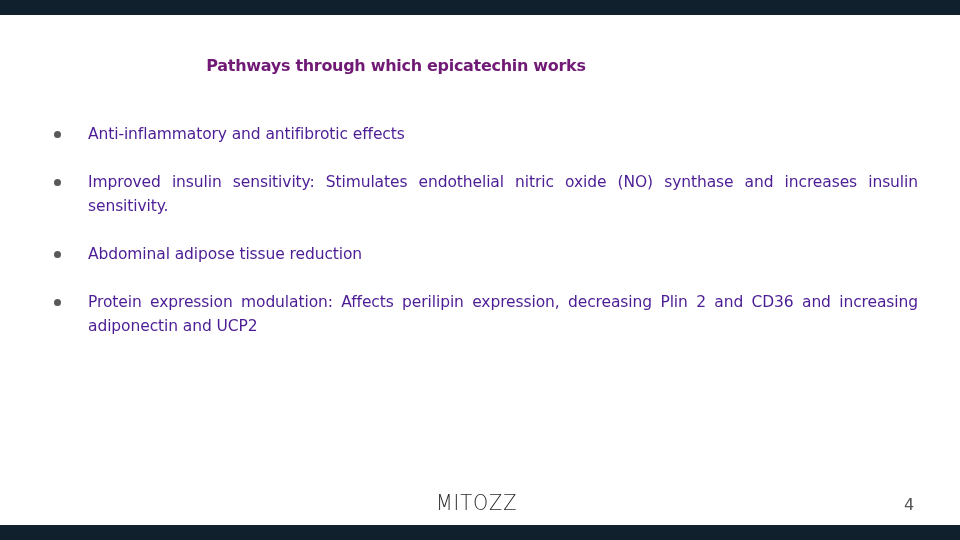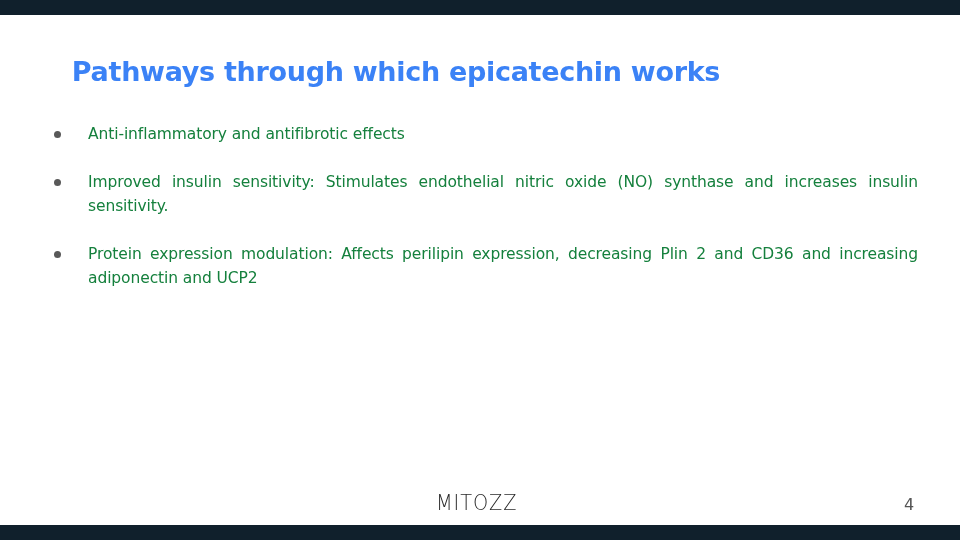--- a/index.html
+++ b/index.html
@@ -1,21 +1,21 @@
 <!DOCTYPE html>
 <html><head>
   <meta charset="utf-8">
   <style>
     html, body { margin: 0; padding: 0; }
     body { width: 960px; height: 540px; background: #ffffff; overflow: hidden; position: relative; font-family: "Liberation Sans", sans-serif; }
     .top-bar { position: absolute; left: 0; top: 0; width: 960px; height: 15px; background: #10202c; }
     .bottom-bar { position: absolute; left: 0; top: 525px; width: 960px; height: 15px; background: #10202c; }
-    .title { position: absolute; left: 0; top: 56px; width: 792px; text-align: center; font-family: "DejaVu Sans", sans-serif; font-weight: bold; font-size: 27px; color: #3b82f6; letter-spacing: -0.3px; }
+    .title { position: absolute; left: 0; top: 56px; width: 792px; text-align: center; font-family: "DejaVu Sans", sans-serif; font-weight: bold; font-size: 16px; color: #701a75; letter-spacing: -0.3px; }
     .bullets { position: absolute; left: 48px; top: 122px; width: 870px; margin: 0; padding: 0; list-style: none; }
-    .bullet { position: relative; padding-left: 40px; font-family: "DejaVu Sans", sans-serif; font-size: 15.5px; line-height: 24px; color: #15803d; text-align: justify; margin-bottom: 24px; letter-spacing: -0.1px; }
+    .bullet { position: relative; padding-left: 40px; font-family: "DejaVu Sans", sans-serif; font-size: 15.5px; line-height: 24px; color: #4c1d95; text-align: justify; margin-bottom: 24px; letter-spacing: -0.1px; }
     .bullet:last-child { margin-bottom: 8px; }
     .dot { position: absolute; left: 6px; top: 9px; width: 7px; height: 7px; border-radius: 50%; background: #595959; }
     .brand { position: absolute; left: 436px; top: 491px; font-family: "DejaVu Sans", sans-serif; font-weight: 200; font-size: 21px; letter-spacing: 1px; color: #2a2a2a; transform: scaleX(0.92); transform-origin: left; }
     .page-num { position: absolute; left: 904px; top: 495px; font-family: "DejaVu Sans", sans-serif; font-size: 16px; color: #555555; }
   </style>
 </head>
 <body>
 
 <div class="top-bar"></div>
 
@@ -25,20 +25,24 @@
   <li class="bullet">
     <span class="dot"></span>
     <span>Anti-inflammatory and antifibrotic effects</span>
   </li>
   <li class="bullet">
     <span class="dot"></span>
     <span>Improved insulin sensitivity: Stimulates endothelial nitric oxide (NO) synthase and increases insulin sensitivity.</span>
   </li>
   <li class="bullet">
     <span class="dot"></span>
+    <span>Abdominal adipose tissue reduction</span>
+  </li>
+  <li class="bullet">
+    <span class="dot"></span>
     <span>Protein expression modulation: Affects perilipin expression, decreasing Plin 2 and CD36 and increasing adiponectin and UCP2</span>
   </li>
 </ul>
 
 <div class="brand">MITOZZ</div>
 <div class="page-num">4</div>
 
 <div class="bottom-bar"></div>
 
 </body></html>

